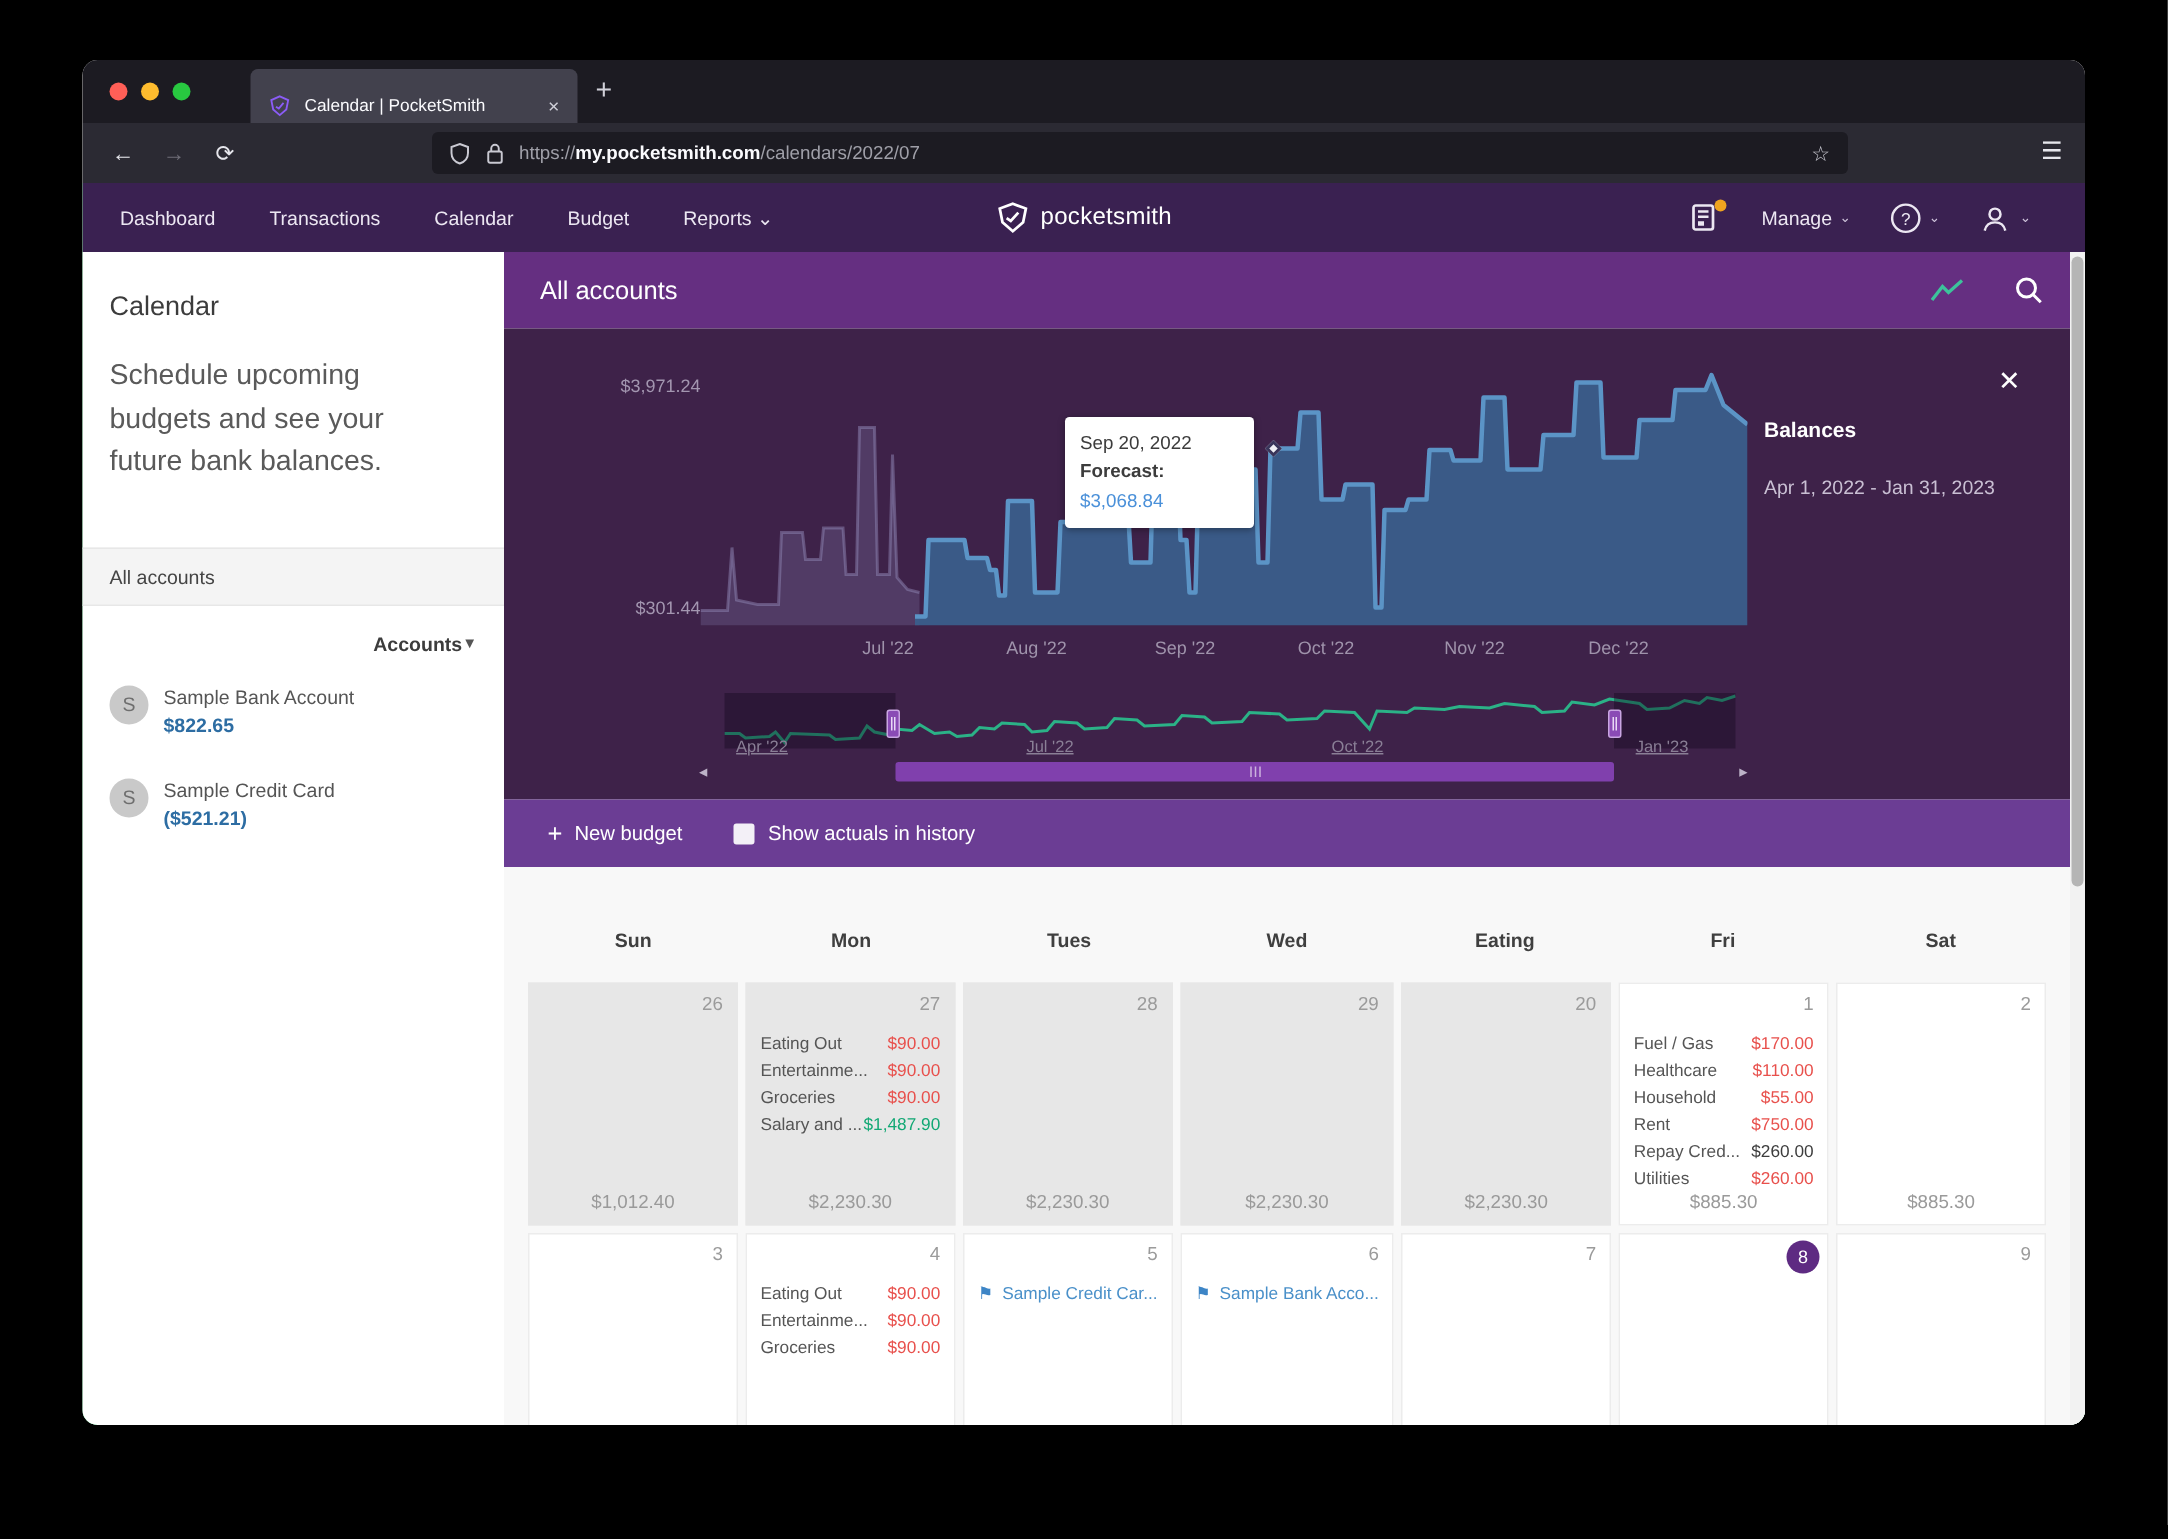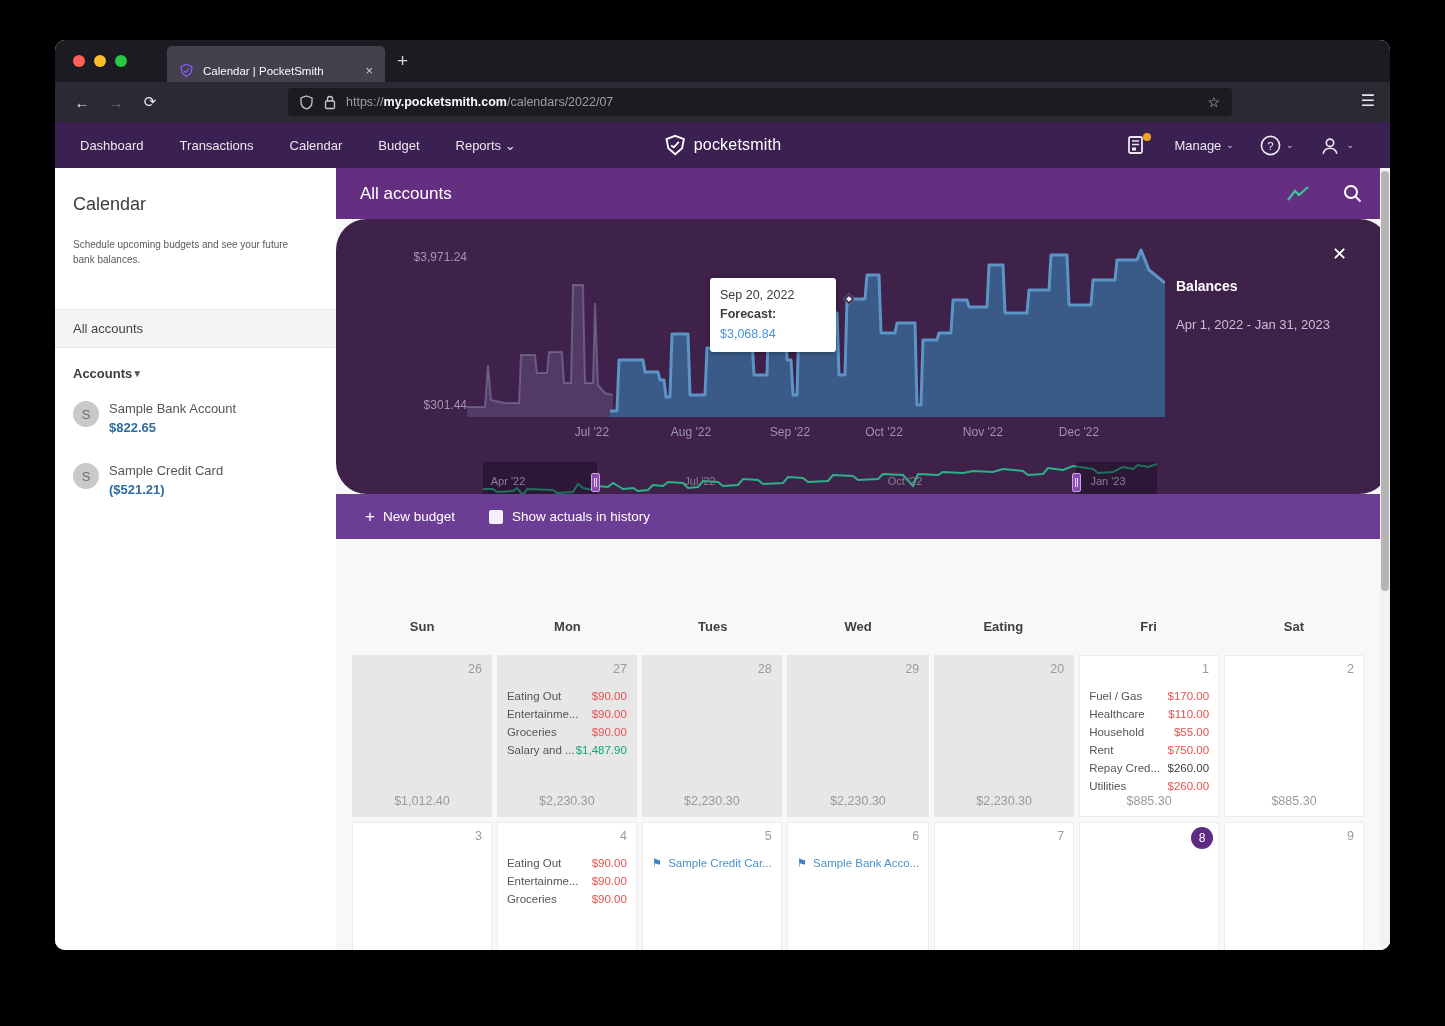--- a/index.html
+++ b/index.html
@@ -33,60 +33,60 @@
   .navright { margin-left:auto; display:flex; align-items:center; gap:26px; }
   .navright .chev { font-size:9px; margin-left:5px; color:#cfc5dc; }
   .newsicon { position:relative; width:20px; height:18px; }
   .newsicon .dot { position:absolute; right:-3px; top:-3px; width:8px; height:8px; border-radius:50%; background:#f0a41f; }
   .iconbtn { display:flex; align-items:center; color:#ece7f2; }
 
   .appbody { position:absolute; top:46px; left:0; right:0; bottom:0; }
   
   .sidebar { position:absolute; left:0; top:0; bottom:0; width:281px; background:#fff; }
   .sb-title { font-size:18px; color:#3c3c3c; padding:26px 24px 0 18px; }
-  .sb-desc { font-size:10px; color:#5a5a5a; line-height:1.5; padding:22px 39px 0 18px; }
+  .sb-desc { font-size:19px; color:#5a5a5a; line-height:1.5; padding:22px 39px 0 18px; }
   .sb-row-all { margin-top:42px; background:#f4f4f4; border-top:1px solid #e7e7e7; border-bottom:1px solid #e7e7e7; padding:11px 18px; font-size:13px; color:#444; }
   .sb-row-toggle { display:flex; align-items:center; justify-content:space-between; padding:15px 18px; border-bottom:1px solid #eee; font-size:13px; color:#4a4a4a; }
   .toggle { width:30px; height:18px; border-radius:9px; background:#5c5c5c; position:relative; flex:none; }
   .toggle .knob { position:absolute; left:2px; top:2px; width:14px; height:14px; border-radius:50%; background:#fff; }
-  .sb-acct-head { display:flex; align-items:center; justify-content:flex-start; padding:18px 18px 6px 18px; font-size:13px; font-weight:bold; color:#3c3c3c; }
+  .sb-acct-head { display:flex; align-items:center; justify-content:flex-end; padding:18px 18px 6px 18px; font-size:13px; font-weight:bold; color:#3c3c3c; }
   .sb-acct-head .tri { font-size:10px; color:#555; }
   .acct { display:flex; padding:14px 18px; gap:10px; }
   .avatar { width:26px; height:26px; border-radius:50%; background:#c9c9c9; color:#6e6e6e; font-size:13px; display:flex; align-items:center; justify-content:center; flex:none; }
   .acct .nm { font-size:13px; color:#555; }
   .acct .bal { font-size:13px; font-weight:bold; color:#2d6da3; margin-top:4px; }
 
   
   .main { position:absolute; left:281px; top:0; right:0; bottom:0; background:#f8f8f8; }
   .chart-header { height:51px; background:#652f81; display:flex; align-items:center; padding:0 28px 0 24px; }
   .chart-header .title { color:#fff; font-size:17px; }
   .chart-header .hicons { margin-left:auto; display:flex; align-items:center; gap:34px; }
 
-  .chart-panel { position:relative; height:275px; background:#3e2249; overflow:hidden;border-radius:31px; }
+  .chart-panel { position:relative; height:314px; background:#3e2249; overflow:hidden; }
   .ylab { position:absolute; right:923px; color:#a396b0; font-size:12px; }
   .ylab.max { top:31px; }
   .ylab.min { top:179px; }
   .plot { position:absolute; left:131px; top:26px; width:698px; height:172px; }
   .xlabels { position:absolute; left:131px; top:206px; width:698px; height:16px; }
   .xlabels span { position:absolute; transform:translateX(-50%); color:#9f93ab; font-size:12px; white-space:nowrap; }
   .tooltip { position:absolute; left:374px; top:59px; width:126px; background:#fff; border-radius:3px; box-shadow:0 1px 5px rgba(0,0,0,.35); padding:8px 10px; font-size:12.5px; color:#3c3c3c; line-height:1.55; }
   .tooltip .val { color:#4a90d9; }
   .marker { position:absolute; left:509px; top:76px; width:8px; height:8px; background:#efeff4; border:2px solid #39355a; transform:rotate(45deg); }
   .balances-t { position:absolute; left:840px; top:59px; color:#fff; font-size:14px; font-weight:bold; }
   .balances-r { position:absolute; left:840px; top:98px; color:#c9bfd3; font-size:13px; }
   .chart-close { position:absolute; left:996px; top:24px; color:#fff; font-size:18px; cursor:pointer; }
 
   .navgt { position:absolute; left:147px; top:243px; width:674px; height:43px; }
   .navgt svg { position:absolute; left:0; top:0; }
   .nmask { position:absolute; top:0; bottom:6px; background:rgba(15,5,25,.38); }
   .nmask.l { left:0; width:114px; }
   .nmask.r { left:593px; right:0; }
   .nhandle { position:absolute; top:11px; width:9px; height:19px; background:#8a4bb5; border:1px solid #c9a6e2; border-radius:2px; display:flex; align-items:center; justify-content:center; gap:1px; }
   .nhandle i { display:block; width:1px; height:9px; background:#e8d9f5; }
-  .nlabels span { position:absolute; transform:translateX(-50%); bottom:18px; color:#8a7f96; font-size:11px; white-space:nowrap; }
+  .nlabels span { position:absolute; transform:translateX(-50%); bottom:1px; color:#8a7f96; font-size:11px; white-space:nowrap;text-decoration:underline; }
   .scrollrow { position:absolute; left:138px; top:289px; width:683px; height:13px; }
   .scrollrow .sel { position:absolute; left:123px; width:479px; top:0; height:13px; background:#8040ad; border-radius:2px; }
   .scrollrow .grip { position:absolute; left:50%; top:3px; transform:translateX(-50%); display:flex; gap:2px; }
   .scrollrow .grip i { width:1px; height:7px; background:#cbb3de; display:block; }
   .scrollrow .arr { position:absolute; top:0; color:#bdb3c8; font-size:11px; }
   .scrollrow .arr.l { left:-8px; } .scrollrow .arr.r { right:-8px; }
 
   .budget-toolbar { height:45px; background:#6b3d94; display:flex; align-items:center; padding:0 40px 0 29px; color:#fff; position:relative; }
   .tb-new { display:flex; align-items:center; font-size:13.5px; gap:8px; }
   .tb-plus { font-size:17px; font-weight:300; }

